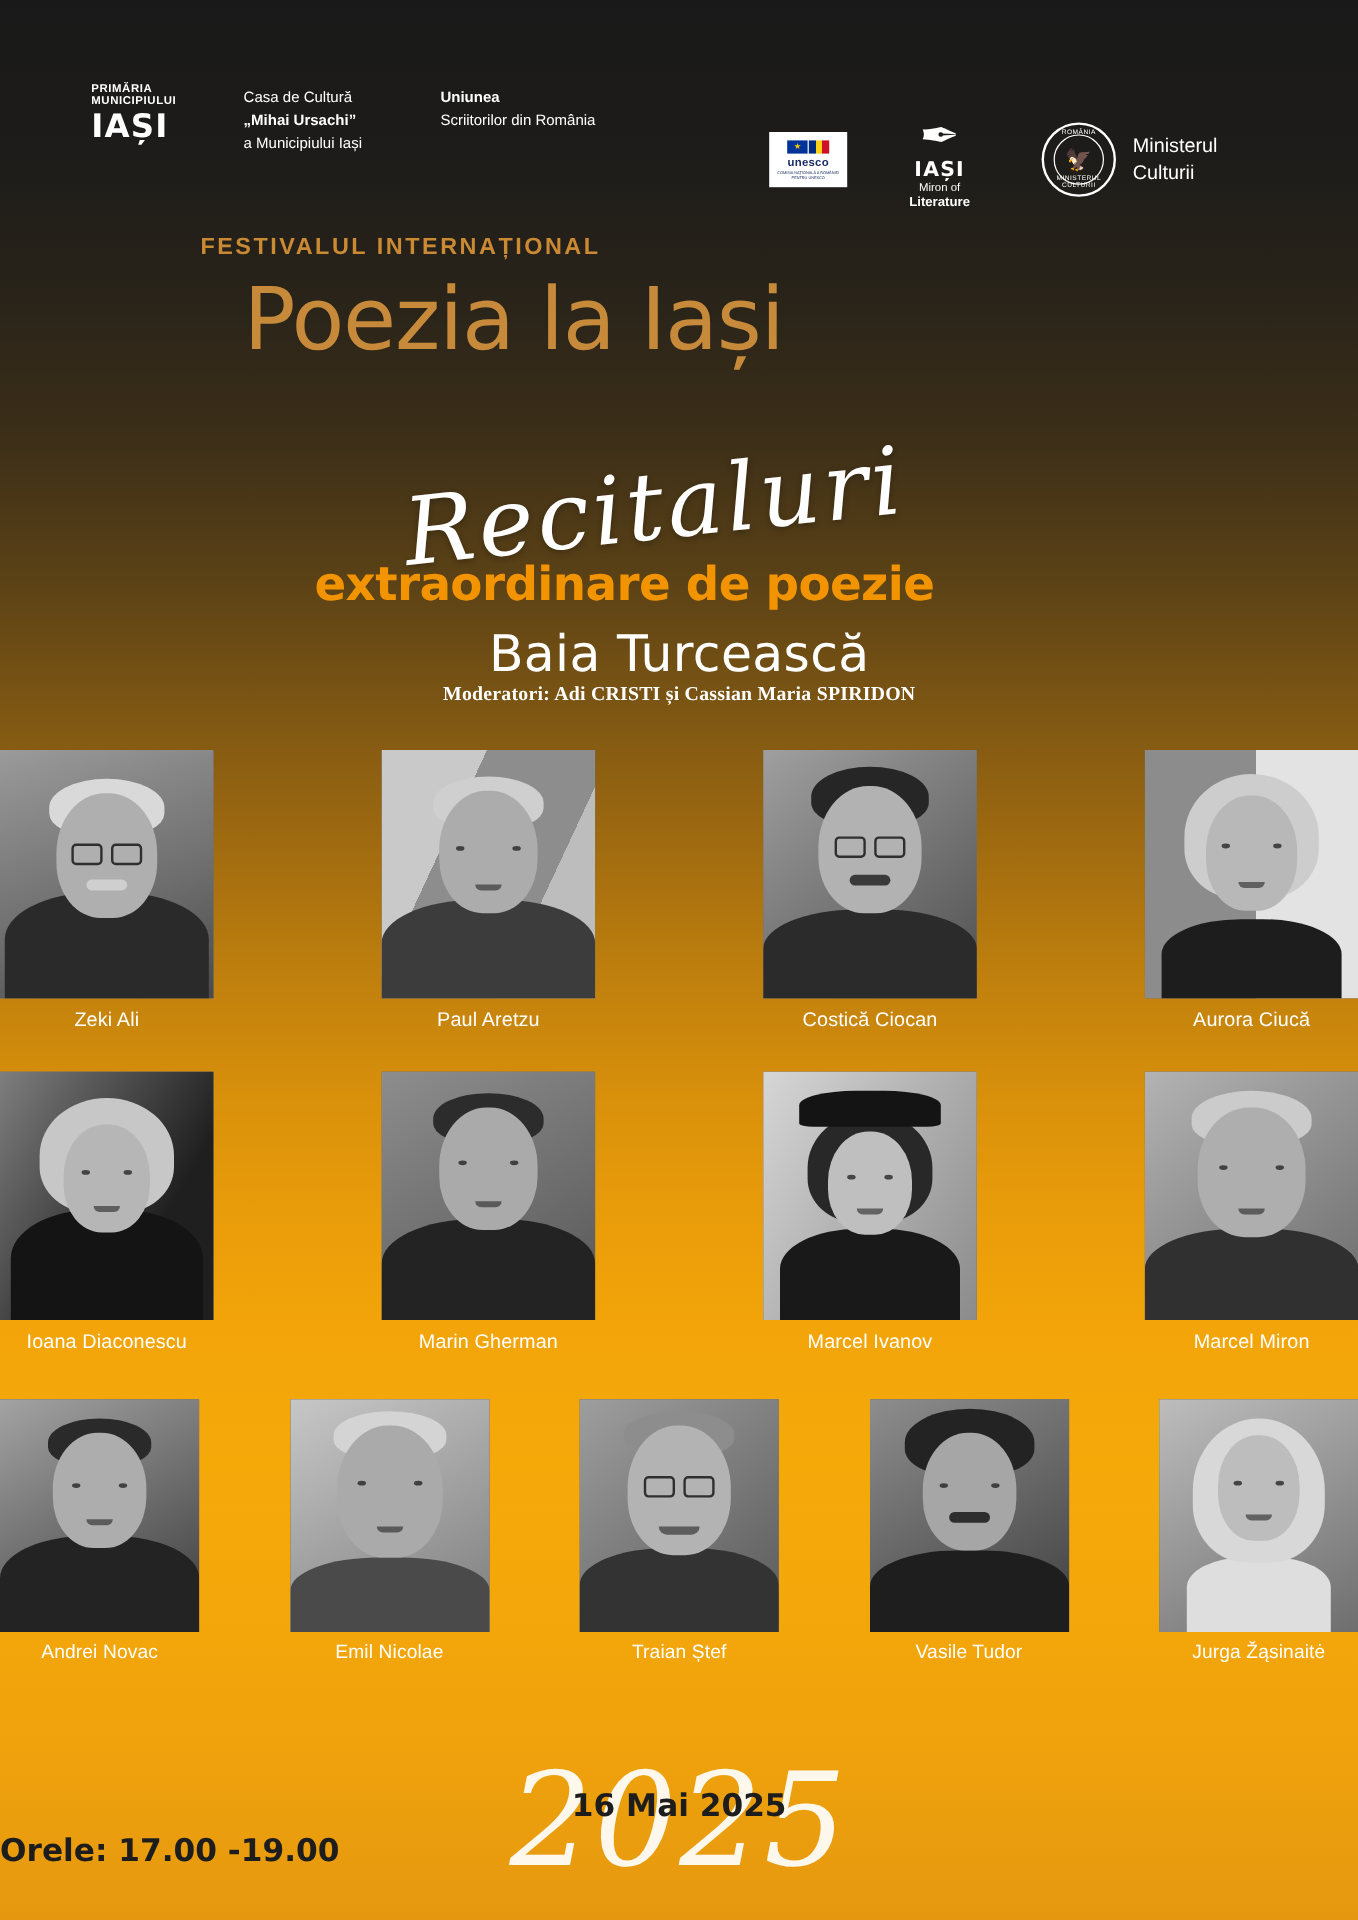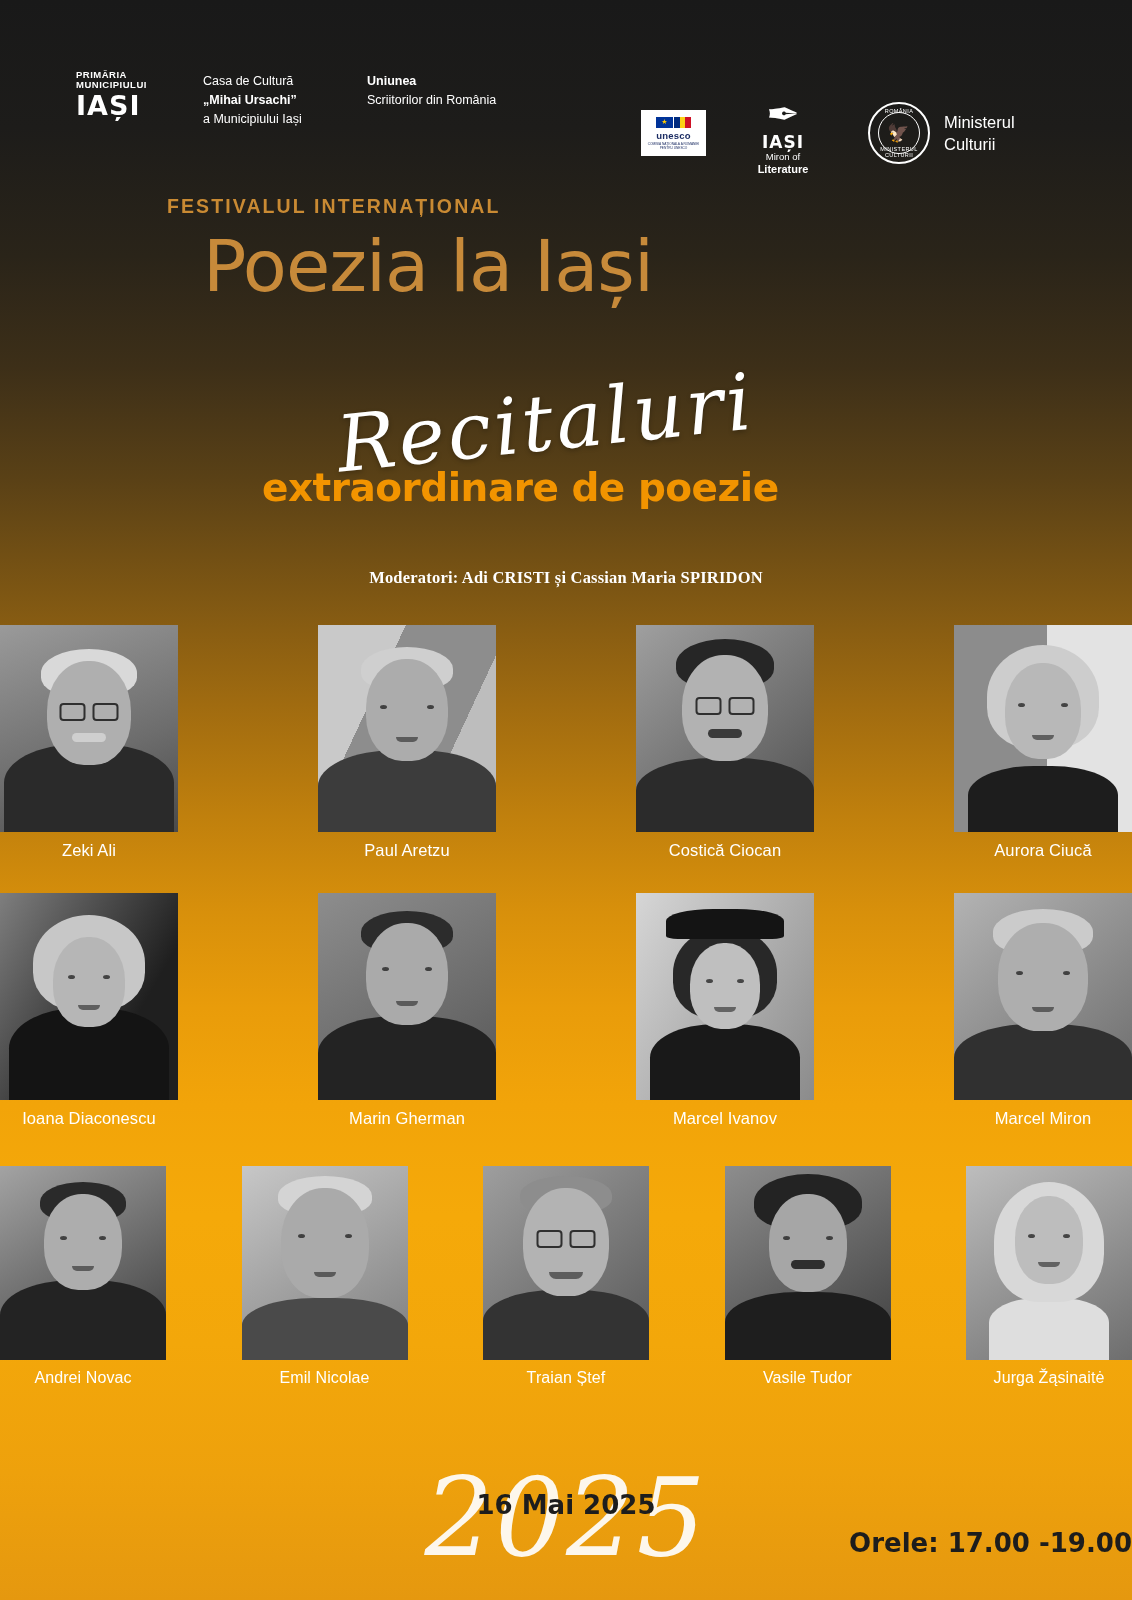--- a/index.html
+++ b/index.html
@@ -256,21 +256,21 @@
   .date {
     position: absolute; top: 1490px; left: 0; right: 0;
     text-align: center;
     color: #1d1d1d;
     font-family: "DejaVu Sans", sans-serif;
     font-weight: bold;
     font-size: 26px;
   }
   .time {
     position: absolute; top: 1528px; left: 0; right: 0;
-    text-align: right;
+    text-align: left;
     color: #1d1d1d;
     font-family: "DejaVu Sans", sans-serif;
     font-weight: bold;
     font-size: 26px;
   }
 </style>
 </head>
 <body>
 
 <div class="poster">
@@ -322,20 +322,21 @@
         <div>Ministerul</div>
         <div>Culturii</div>
       </div>
     </div>
   </div>
 
   <div class="fest-label">FESTIVALUL INTERNAȚIONAL</div>
   <div class="main-title">Poezia la Iași</div>
   <div class="script-word">Recitaluri</div>
   <div class="subtitle-orange">extraordinare de poezie</div>
+  <div class="venue">Baia Turcească</div>
   <div class="moderators">Moderatori: Adi CRISTI și  Cassian Maria SPIRIDON</div>
 
   <div class="row row1">
 
     <div class="person">
       <div class="photo">
         <div class="pf">
           <div class="bg" style="background:linear-gradient(160deg,#9a9a96,#6d6d68 60%,#4a4a47);"></div>
           <div class="body" style="width:170px;height:88px;background:#2a2a2a;"></div>
           <div class="hair" style="top:24px;width:96px;height:48px;background:#d9d9d5;"></div>

